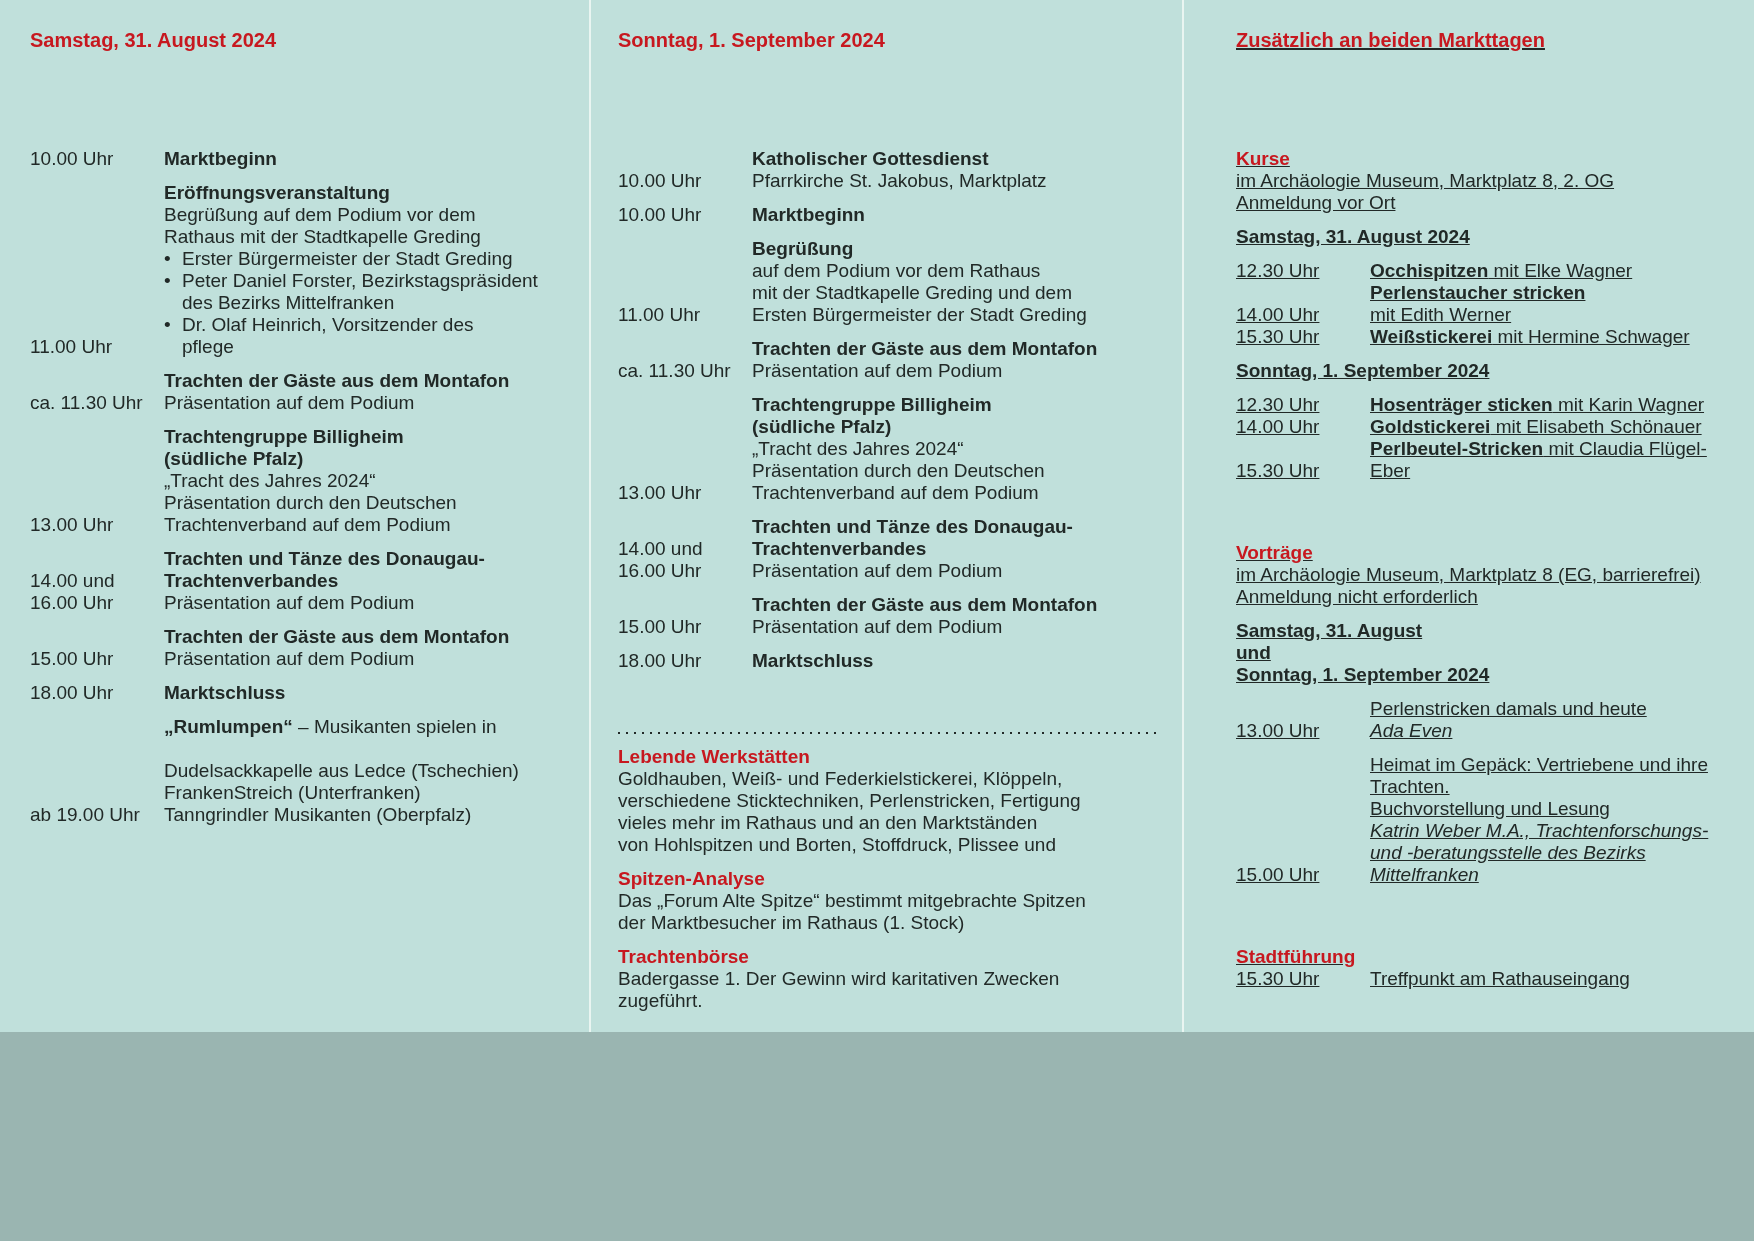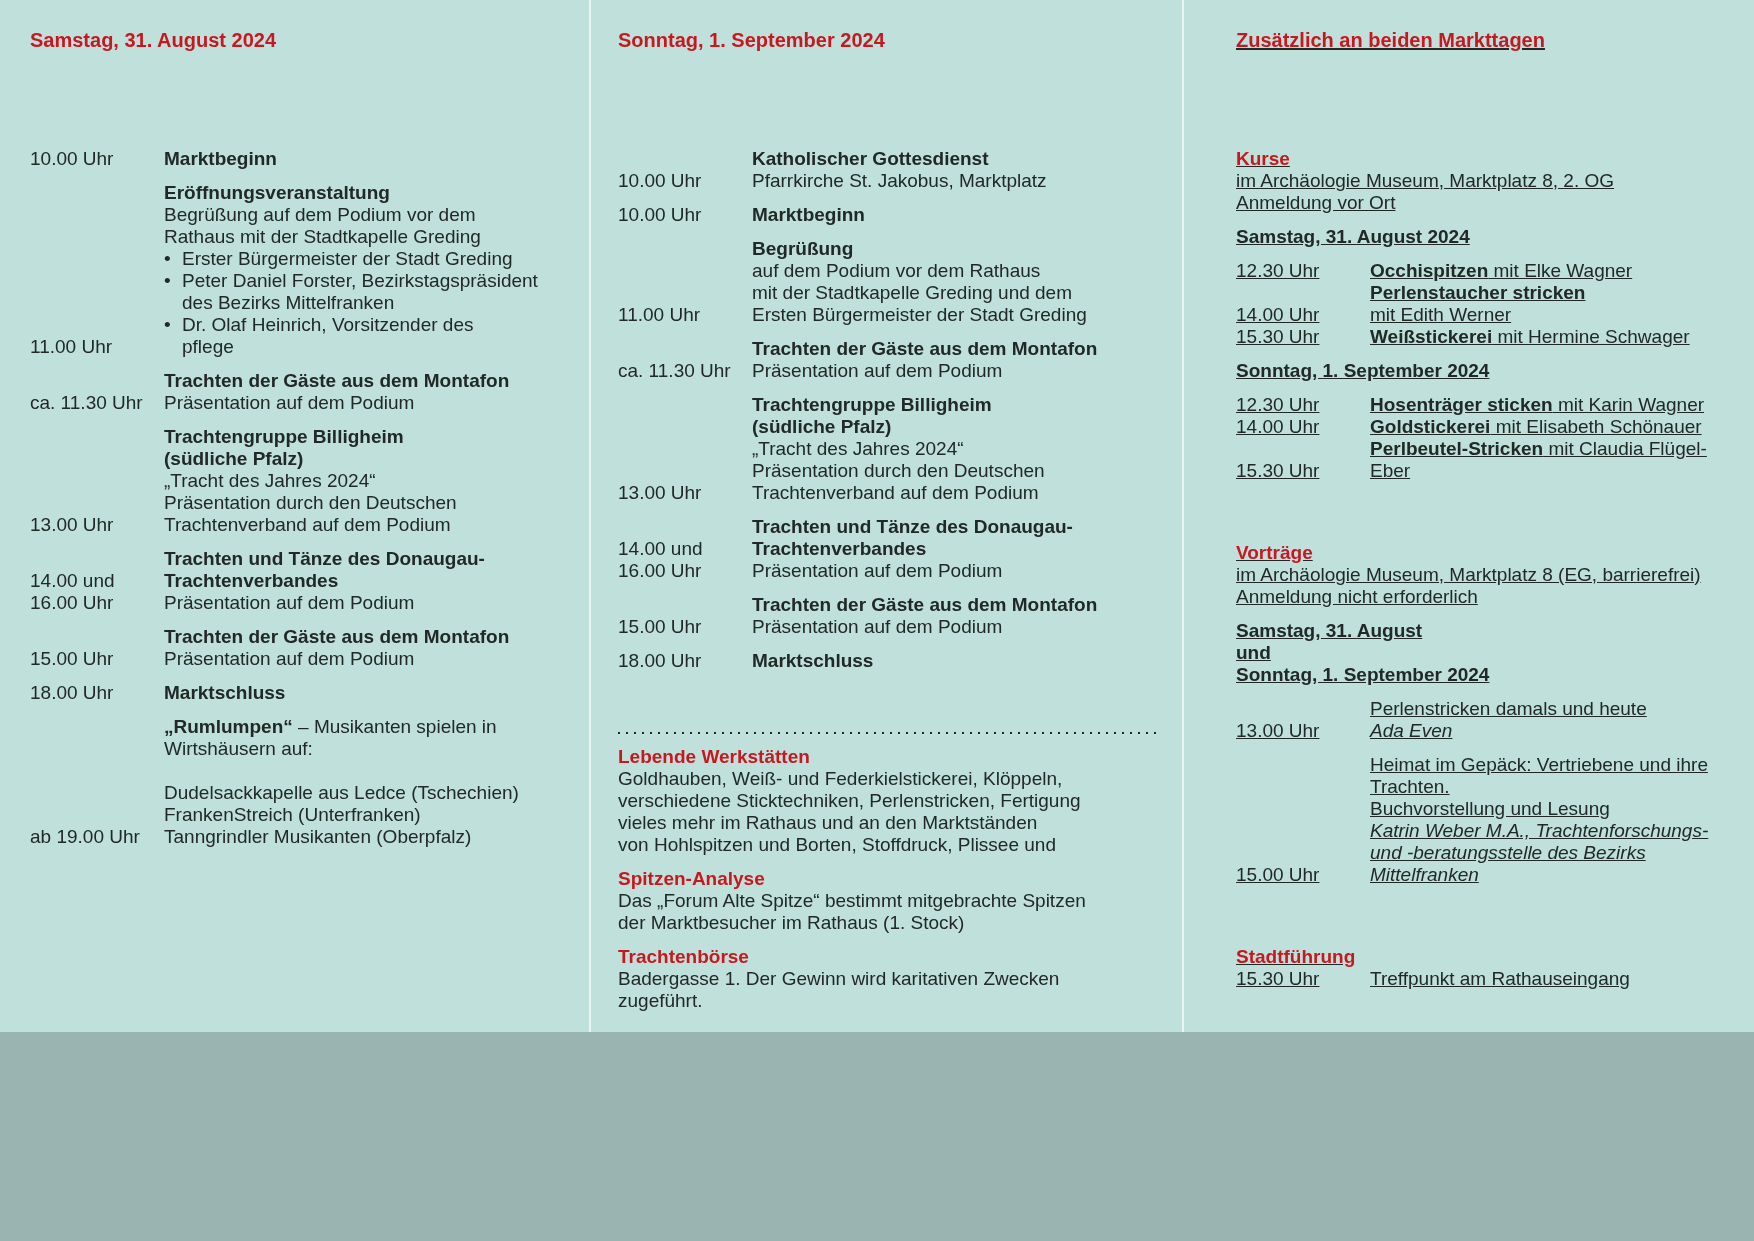--- a/index.html
+++ b/index.html
@@ -154,21 +154,20 @@
             </div>
           </div>
         </div>
         <div class="block schedule gap-n">
           <div class="row">
             <div class="time">
               <div class="time-line">ab 19.00 Uhr</div>
             </div>
             <div class="desc">
               <div class="line"><span class="seg b">„Rumlumpen“</span><span class="seg r"> – Musikanten spielen in</span></div>
-              <div class="line"><span class="seg r">Wirtshäusern auf:</span></div>
               <div class="line blank"></div>
               <div class="line"><span class="seg r">Dudelsackkapelle aus Ledce (Tschechien)</span></div>
               <div class="line"><span class="seg r">FrankenStreich (Unterfranken)</span></div>
               <div class="line"><span class="seg r">Tanngrindler Musikanten (Oberpfalz)</span></div>
             </div>
           </div>
         </div>
       </div>
   </section>
 

